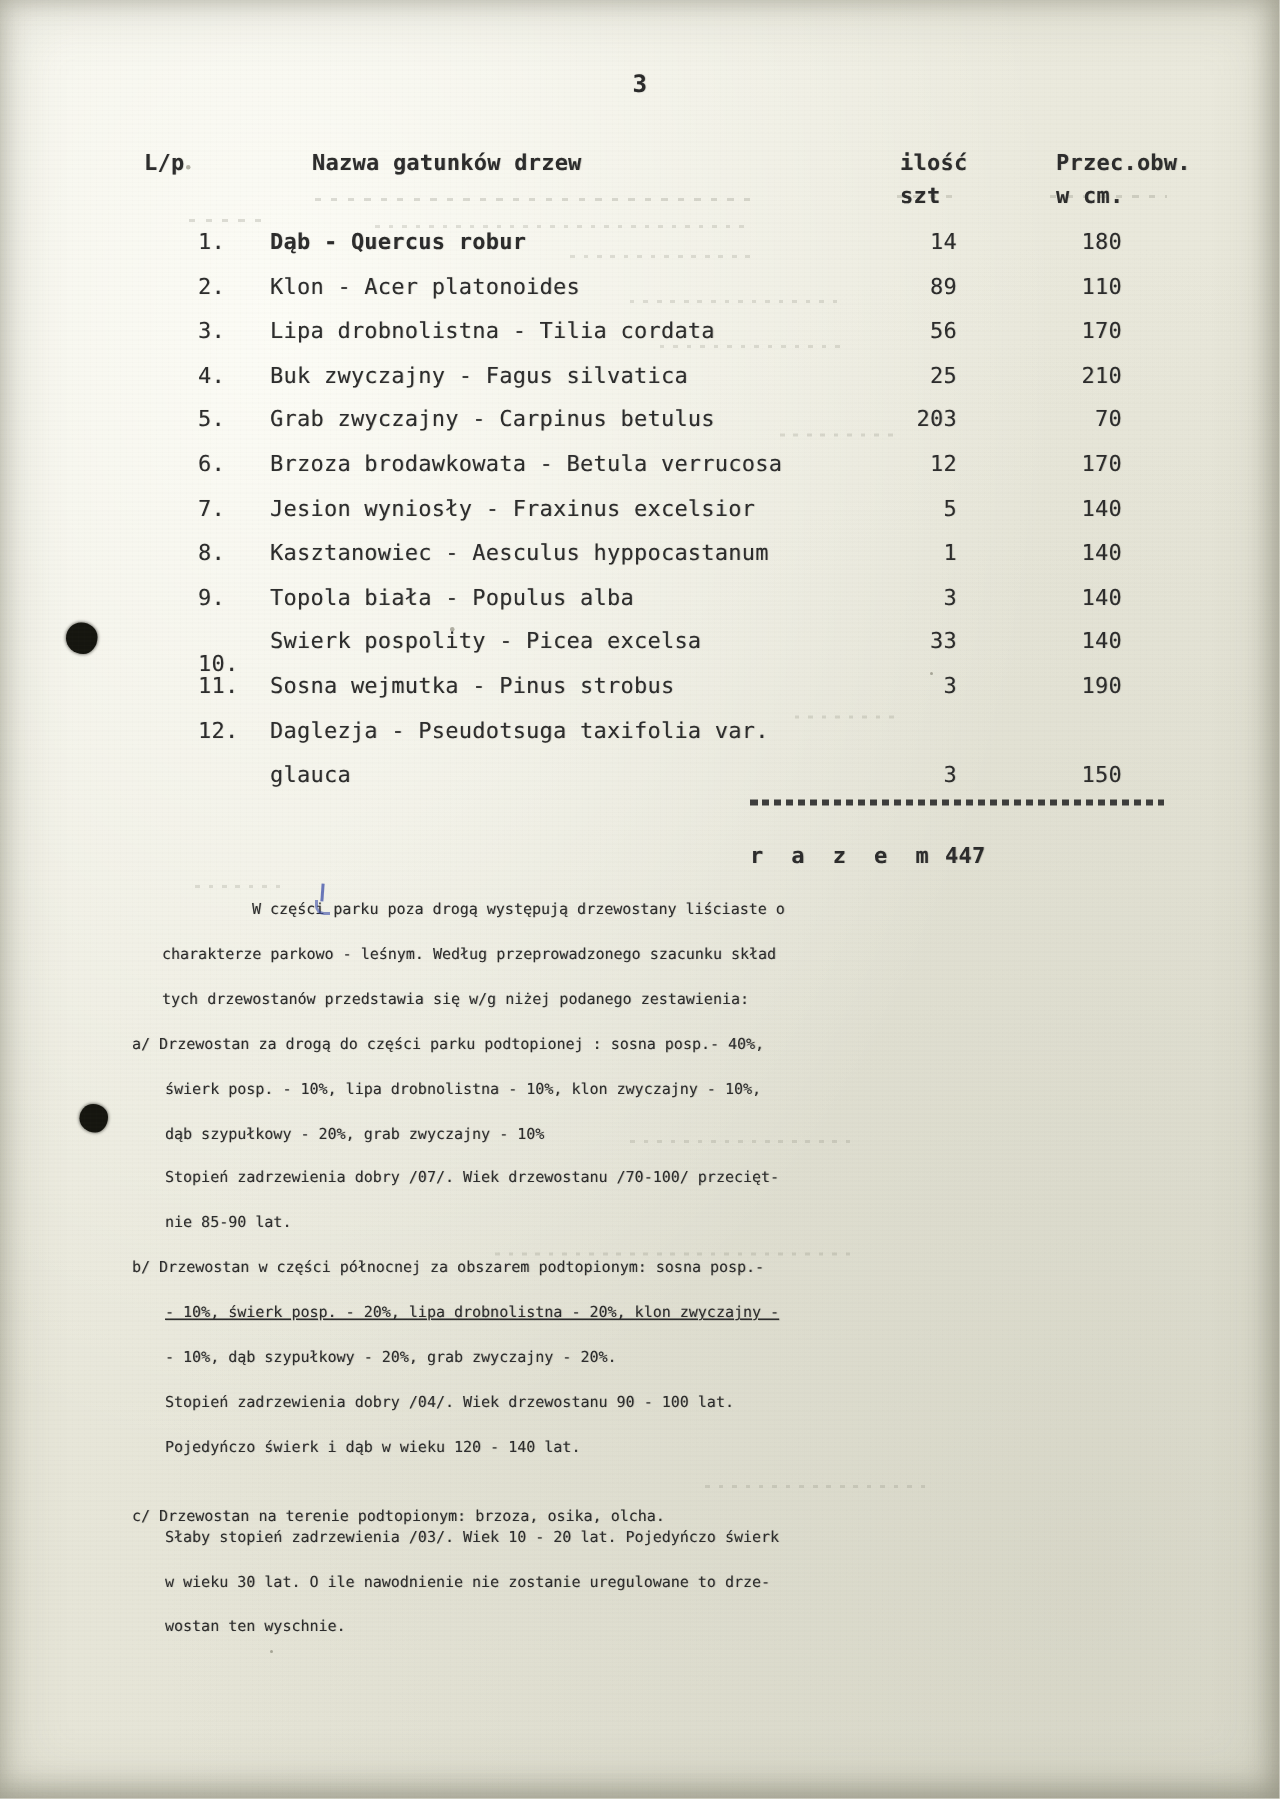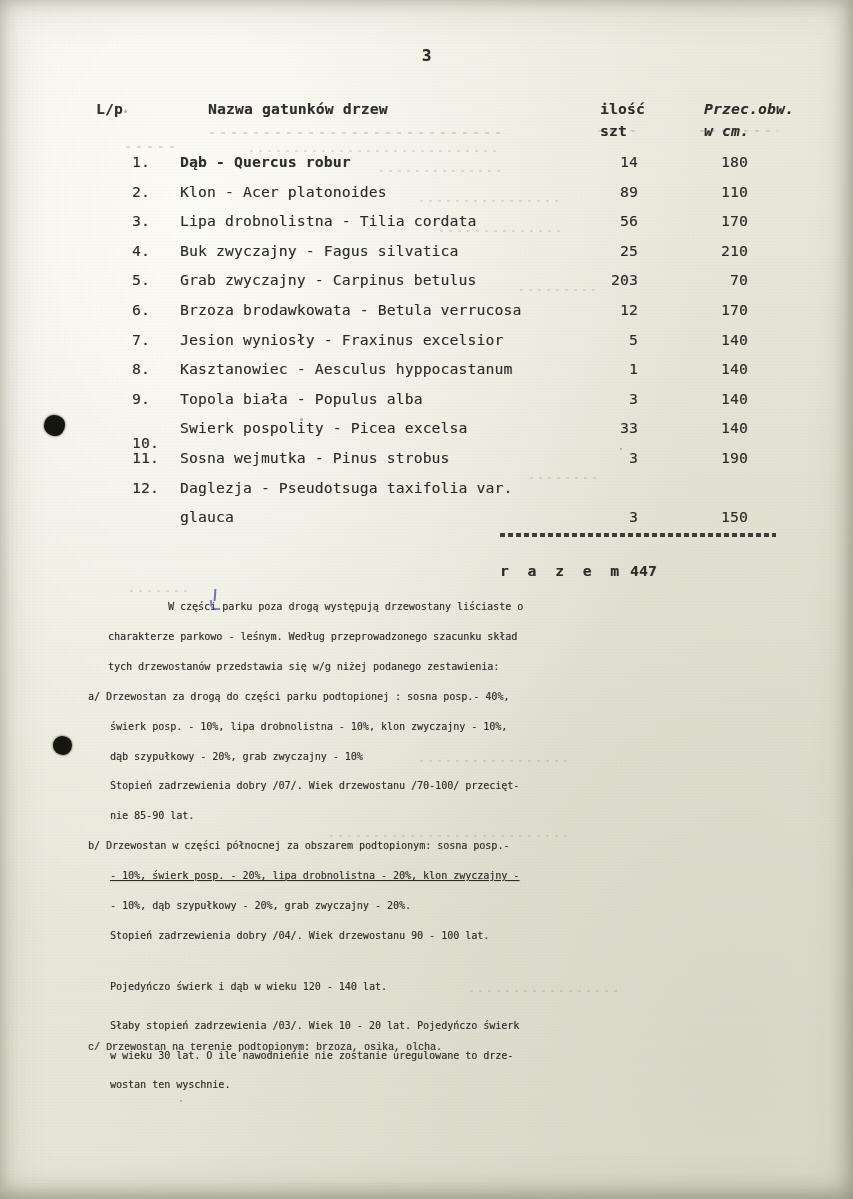--- a/index.html
+++ b/index.html
@@ -61,21 +61,21 @@
     font-size: 16px;
     font-weight: bold;
     color: #2a2a2a;
     text-shadow: 0.4px 0.3px 0.7px rgba(60,60,55,0.45);
   }
 
   
   .hdr-lp     { left: 96px; }
   .hdr-name   { left: 208px; }
   .hdr-qty    { left: 600px; }
-  .hdr-circ   { left: 704px; font-style: italic; }
+  .hdr-circ   { left: 704px; }
 
   .row-no   { position: absolute; left: 132px; text-align: left; }
   .row-name { position: absolute; left: 180px; }
   .row-qty  { position: absolute; left: 596px; width: 42px; text-align: right; }
   .row-circ { position: absolute; left: 706px; width: 42px; text-align: right; }
 
   #sep {
     position: absolute;
     left: 500px;
     top: 533px;
@@ -279,22 +279,22 @@
       <div class="bodyline" style="left: 108px; top: 660.8px;">tych drzewostanów przedstawia się w/g niżej podanego zestawienia:</div>
       <div class="bodyline" style="left: 88px; top: 690.7px;">a/ Drzewostan za drogą do części parku podtopionej : sosna posp.- 40%,</div>
       <div class="bodyline" style="left: 110px; top: 720.6px;">świerk posp. - 10%, lipa drobnolistna - 10%, klon zwyczajny - 10%,</div>
       <div class="bodyline" style="left: 110px; top: 750.5px;">dąb szypułkowy - 20%, grab zwyczajny - 10%</div>
       <div class="bodyline" style="left: 110px; top: 780.4px;">Stopień zadrzewienia dobry /07/. Wiek drzewostanu /70-100/ przecięt-</div>
       <div class="bodyline" style="left: 110px; top: 810.3px;">nie 85-90 lat.</div>
       <div class="bodyline" style="left: 88px; top: 840.2px;">b/ Drzewostan w części północnej za obszarem podtopionym: sosna posp.-</div>
       <div class="bodyline" style="left: 110px; top: 870.1px; text-decoration: underline;">- 10%, świerk posp. - 20%, lipa drobnolistna - 20%, klon zwyczajny -</div>
       <div class="bodyline" style="left: 110px; top: 900px;">- 10%, dąb szypułkowy - 20%, grab zwyczajny - 20%.</div>
       <div class="bodyline" style="left: 110px; top: 929.9px;">Stopień zadrzewienia dobry /04/. Wiek drzewostanu 90 - 100 lat.</div>
-      <div class="bodyline" style="left: 110px; top: 959.8px; margin-top: 21px;">Pojedyńczo świerk i dąb w wieku 120 - 140 lat.</div>
-      <div class="bodyline" style="left: 88px; top: 1042px; font-family: Liberation Mono, monospace;">c/ Drzewostan na terenie podtopionym: brzoza, osika, olcha.</div>
+      <div class="bodyline" style="left: 110px; top: 959.8px;">Pojedyńczo świerk i dąb w wieku 120 - 140 lat.</div>
+      <div class="bodyline" style="left: 88px; top: 1006px;">c/ Drzewostan na terenie podtopionym: brzoza, osika, olcha.</div>
       <div class="bodyline" style="left: 110px; top: 1019.6px;">Słaby stopień zadrzewienia /03/. Wiek 10 - 20 lat. Pojedyńczo świerk</div>
       <div class="bodyline" style="left: 110px; top: 1049.5px;">w wieku 30 lat. O ile nawodnienie nie zostanie uregulowane to drze-</div>
       <div class="bodyline" style="left: 110px; top: 1079.4px;">wostan ten wyschnie.</div>
     </div>
 
   <div class="blot" style="left:44px; top:415px; width:21px; height:21px;"></div>
   <div class="blot" style="left:53px; top:736px; width:19px; height:19px;"></div>
 
   <div id="bluemark"></div>
   <div id="bluemark2"></div>

